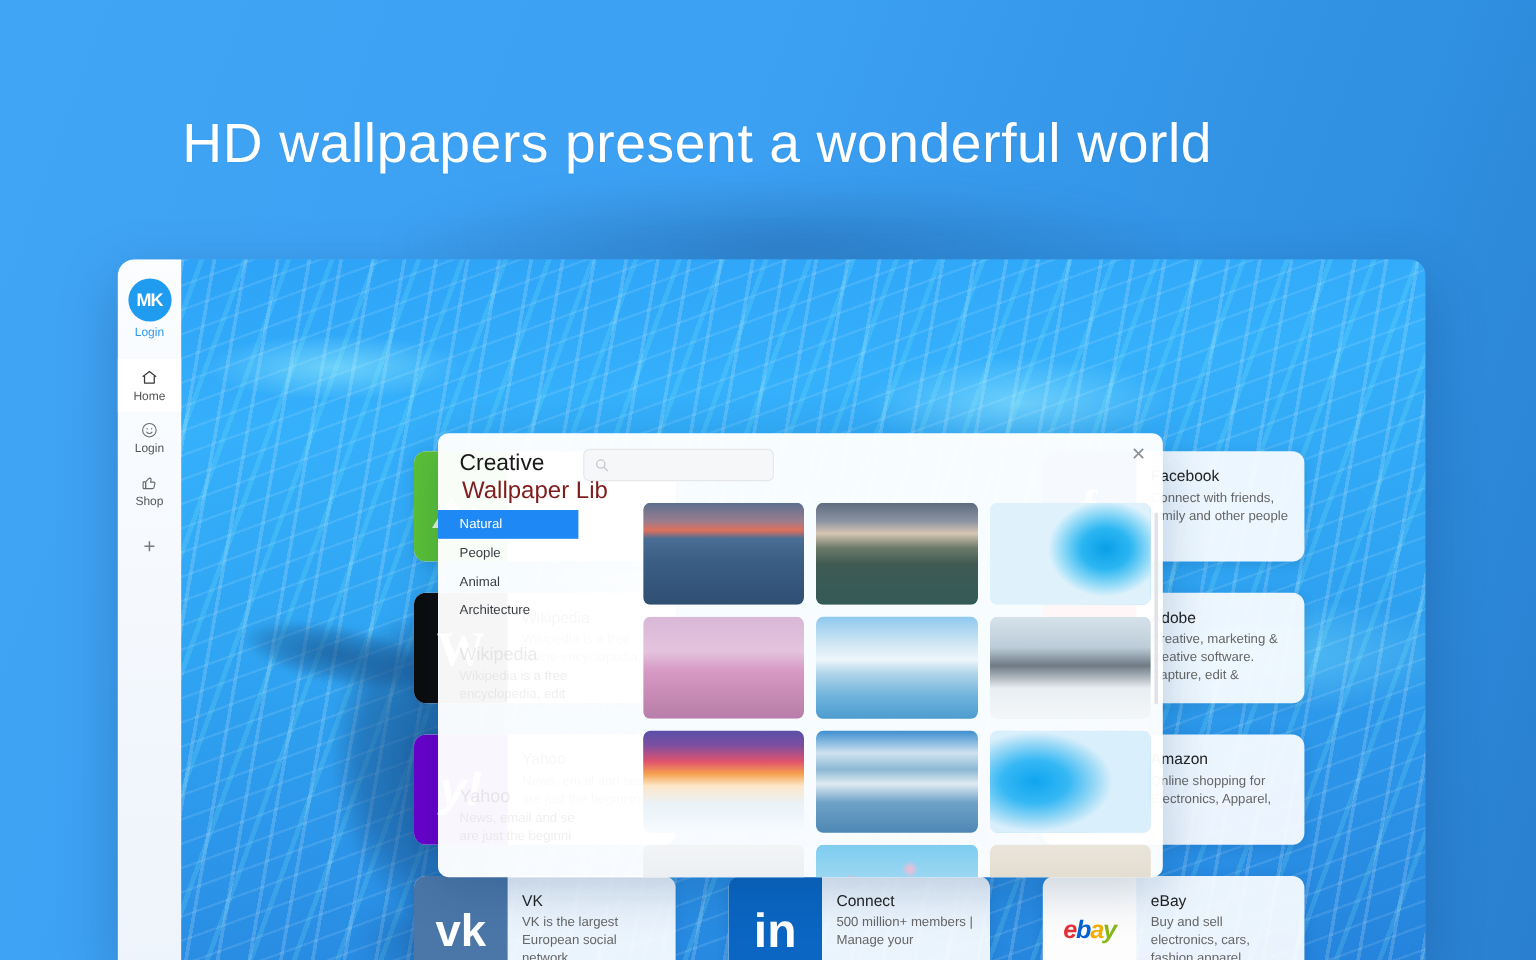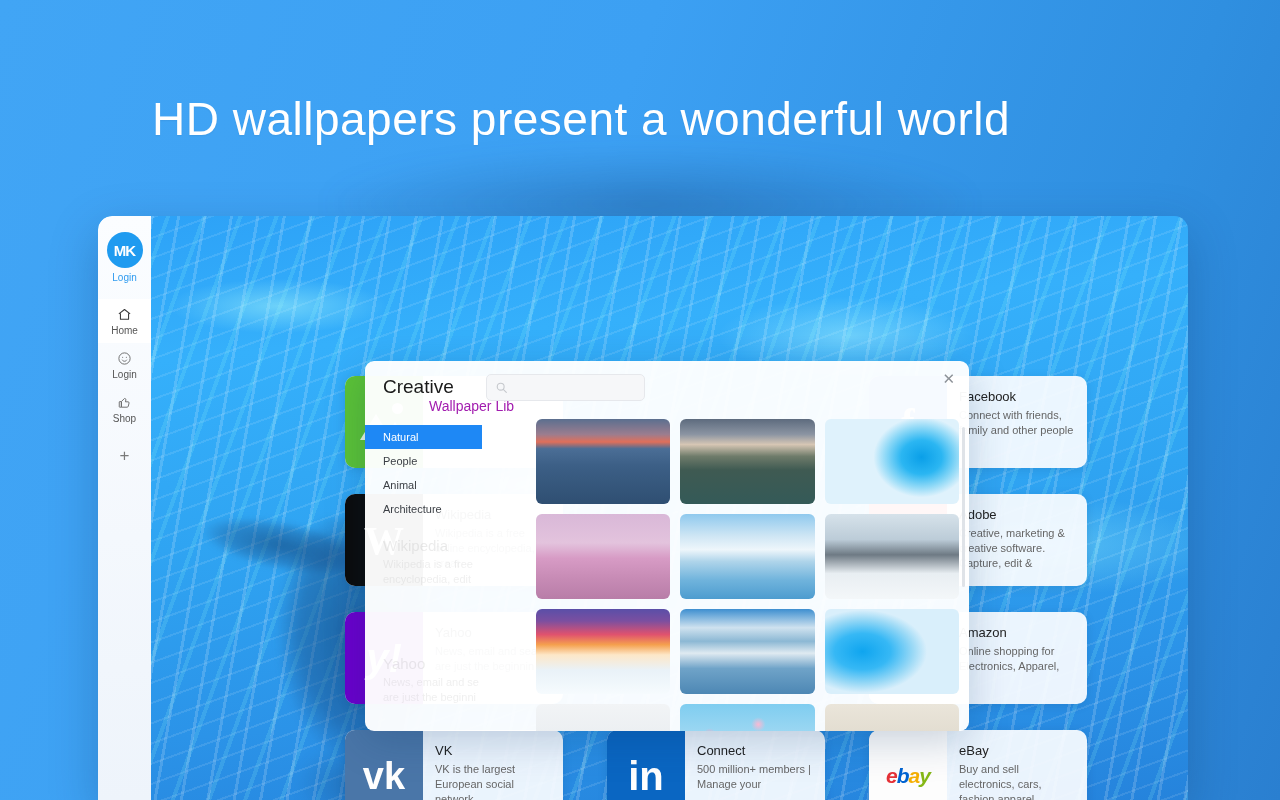--- a/index.html
+++ b/index.html
@@ -195,21 +195,21 @@
     overflow: hidden;
     z-index: 10;
   }
   .wp-head { position: relative; height: 58px; }
   .wp-title {
     position: absolute; left: 18px; top: 15px;
     font-size: 19px; color: #1a1a1a;
   }
   .wp-subtitle {
     position: absolute; left: 20px; top: 37px;
-    font-size: 14px; color: #a21caf; margin-left: 44px;
+    font-size: 20px; color: #7f1d1d;
   }
   .wp-search {
     position: absolute; left: 121px; top: 13px;
     width: 159px; height: 27px;
     background: #f6f7f9;
     border: 1px solid #e6e8ec; border-radius: 5px;
     display: flex; align-items: center; padding-left: 9px;
   }
   .wp-search svg { opacity: .45; }
   .wp-close {

